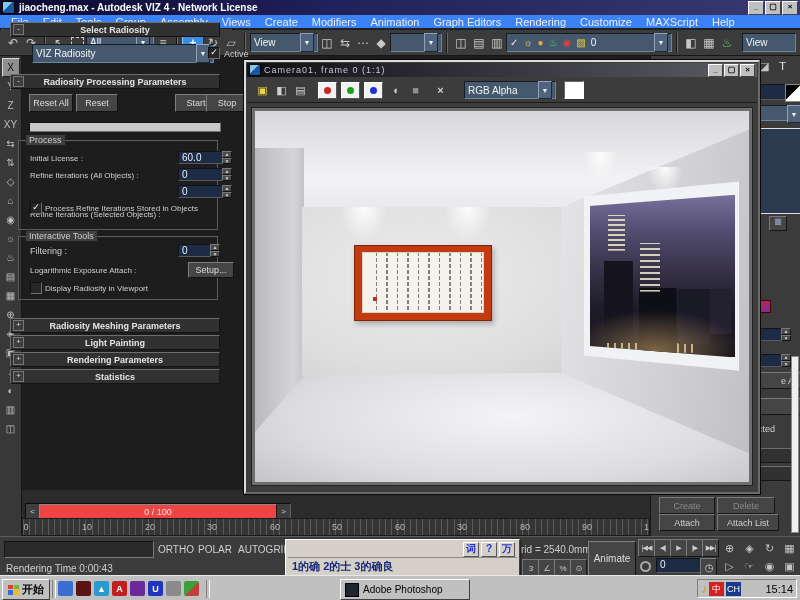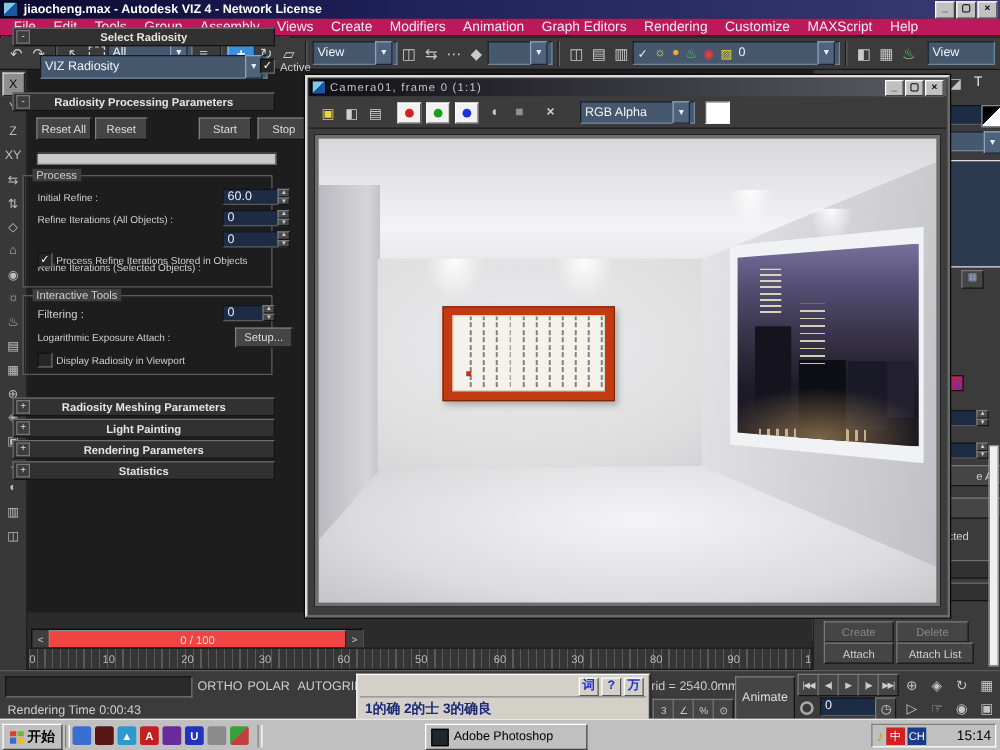--- a/index.html
+++ b/index.html
@@ -20,21 +20,21 @@
   .ico{display:flex;align-items:center;justify-content:center;color:#c9c9c9;font-size:12px;
     width:18px;height:20px;}
   .sep{width:1px;height:20px;background:#191919;border-right:1px solid #6a6a6a;margin:0 4px;}
   
   #titlebar{left:0;top:0;width:800px;height:15px;background:linear-gradient(90deg,#0a0a30,#20205a 40%,#3a3a72);
     display:flex;align-items:center;padding:0 2px;box-sizing:border-box;}
   #titlebar .ttl{color:#fff;font-size:10px;font-weight:bold;margin-left:4px;white-space:nowrap;}
   .appico{width:11px;height:11px;background:linear-gradient(135deg,#7ec8e8 0 45%,#1a56a8 45%);border:1px solid #000;}
   .winbtn{width:14px;height:12px;margin-left:1px;font-size:8px;line-height:10px;text-align:center;color:#000;font-weight:bold;}
   
-  #menubar{left:0;top:15px;width:800px;height:14px;background:#be185d;border-bottom:1px solid #202020;
+  #menubar{left:0;top:15px;width:800px;height:14px;background:#3b82f6;border-bottom:1px solid #202020;
     display:flex;align-items:center;padding-left:4px;box-sizing:border-box;}
   .menu-item{font-size:11px;color:#eee;padding:0 7px;white-space:nowrap;}
   
   #toolbar{left:0;top:30px;width:800px;height:26px;background:#3b3b3b;border-bottom:1px solid #161616;
     display:flex;align-items:center;padding:0 4px;box-sizing:border-box;overflow:hidden;}
   .tb-drop{height:17px;}
   .active-blue{background:#3a8edd;border-color:#8cc4f2 #123a60 #123a60 #8cc4f2;color:#fff;}
   .dashbox{width:11px;height:10px;border:1px dashed #cfcfcf;}
   
   #leftstrip{left:0;top:56px;width:22px;height:480px;background:#383838;border-right:1px solid #181818;
@@ -361,29 +361,29 @@
         <span class="droparrow">▼</span>
     </div>
     <span class="cb" style="left:208px;top:47px">✓</span>
     <span class="dlbl" style="left:224px;top:49px">Active</span>
     <div class="roll" style="left:10px;top:74px;width:208px">
       <span class="pm">-</span>
       <span>Radiosity Processing Parameters</span>
     </div>
     <span class="dbtn" style="left:29px;top:94px;width:42px">Reset All</span>
     <span class="dbtn" style="left:76px;top:94px;width:40px">Reset</span>
-    <span class="dbtn" style="left:159px;top:94px;width:40px">Start</span>
+    <span class="dbtn" style="left:175px;top:94px;width:40px">Start</span>
     <span class="dbtn" style="left:206px;top:94px;width:40px">Stop</span>
     <div class="prog" style="left:29px;top:122px;width:190px;height:8px"></div>
     <div class="grp" style="left:18px;top:140px;width:198px;height:88px"></div>
     <span class="grp-lbl" style="left:26px;top:135px">Process</span>
     <div>
 
     <div class="proc-row" style="position: absolute; left: 30px; top: 153px; width: 200px; height: 13px;">
-        <span class="dlbl sm" style="left: 0px; top: 1px;">Initial Refine :</span>
+        <span class="dlbl sm" style="left: 0px; top: 1px;">Initial License :</span>
         <span class="fld" style="position:absolute;left:148px;top:-2px;width:40px;height:11px">60.0</span>
         <span class="spinner" style="left:192px;top:-2px">
             <span>▲</span>
             <span>▼</span>
           </span>
       </div>
         <div class="proc-row" style="position: absolute; left: 30px; top: 170px; width: 200px; height: 13px;">
         <span class="dlbl sm" style="left: 0px; top: 1px;">Refine Iterations (All Objects) :</span>
         <span class="fld" style="position:absolute;left:148px;top:-2px;width:40px;height:11px">0</span>
         <span class="spinner" style="left:192px;top:-2px">

